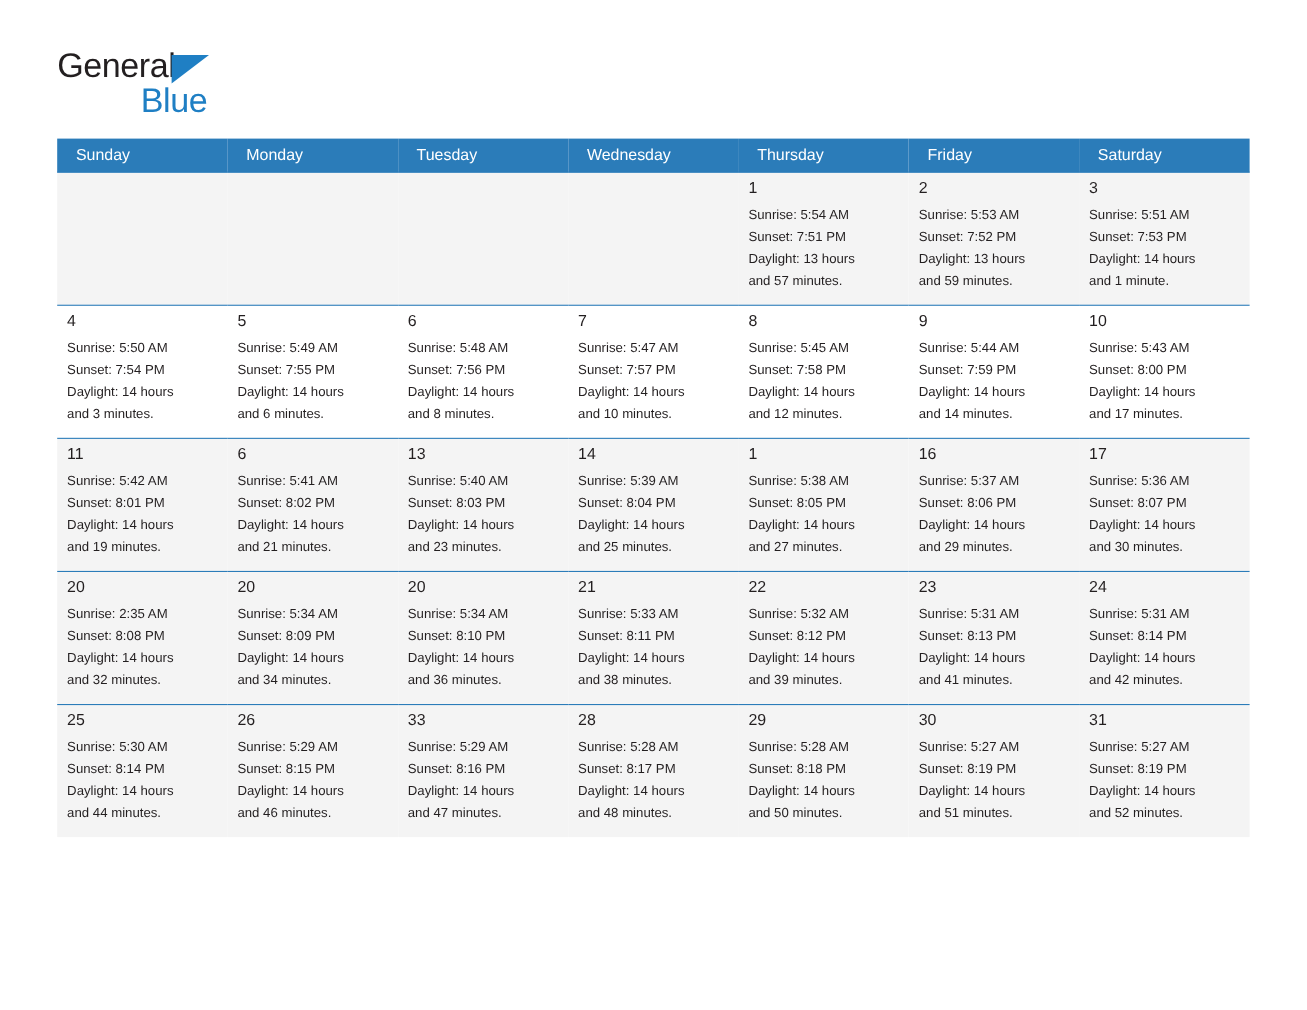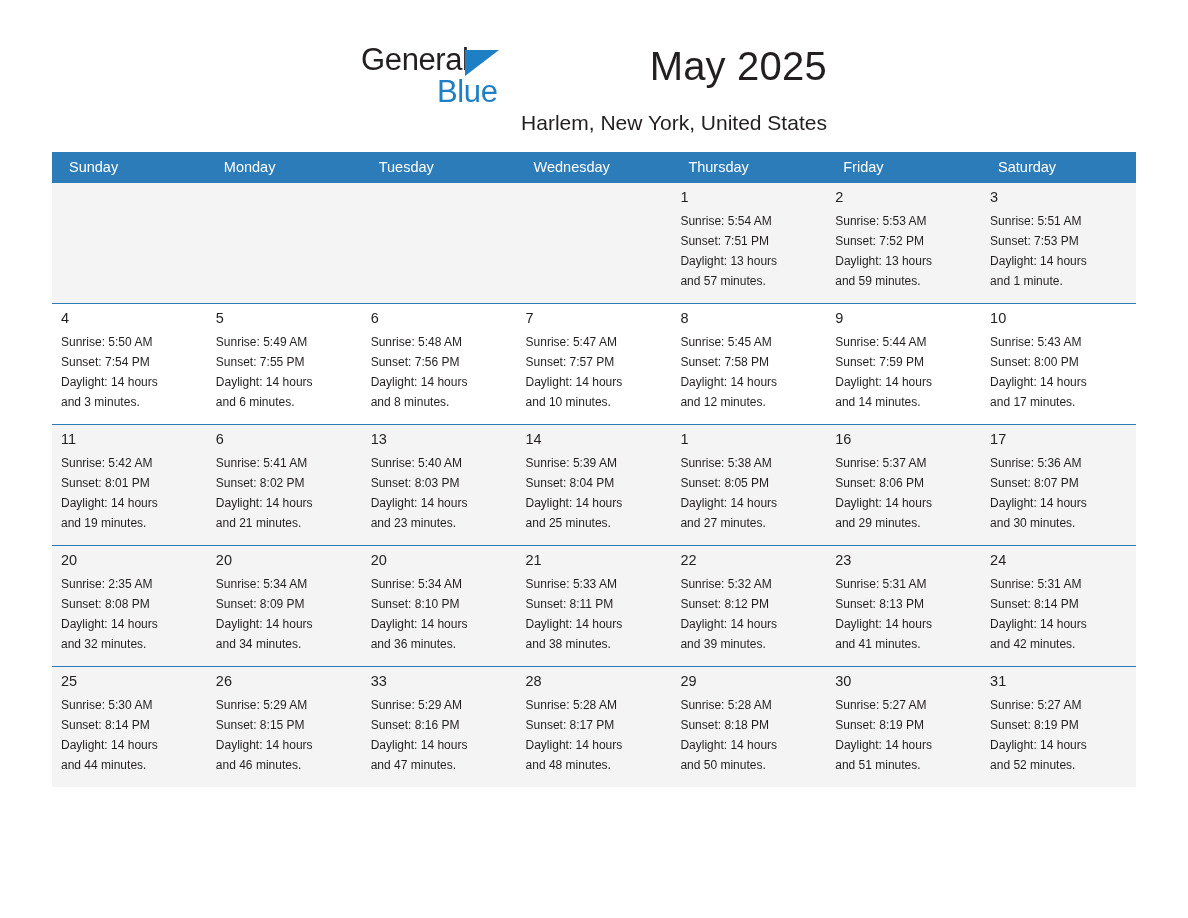--- a/index.html
+++ b/index.html
@@ -18,21 +18,21 @@
     position: relative;
     width: 1188px;
     height: 918px;
     box-sizing: border-box;
     padding: 0 52px;
   }
   
   .header {
     display: flex;
     align-items: flex-start;
-    justify-content: center;
+    justify-content: space-between;
     padding-top: 44px;
   }
   .logo {
     position: relative;
     width: 160px;
     line-height: 1;
     user-select: none;
   }
   .logo-general {
     font-size: 31px;
@@ -124,24 +124,20 @@
 </head>
 <body>
 
 <div class="page">
 
   <div class="header">
     <div class="logo">
       <span class="logo-general">General</span>
       <span class="logo-tri"></span>
       <span class="logo-blue">Blue</span>
-    </div>
-    <div class="title-wrap">
-      <div class="month-title">May 2025</div>
-      <div class="location">Harlem, New York, United States</div>
     </div>
   </div>
 
   <table class="calendar">
     <thead>
       <tr>
         <th>Sunday</th>
         <th>Monday</th>
         <th>Tuesday</th>
         <th>Wednesday</th>

